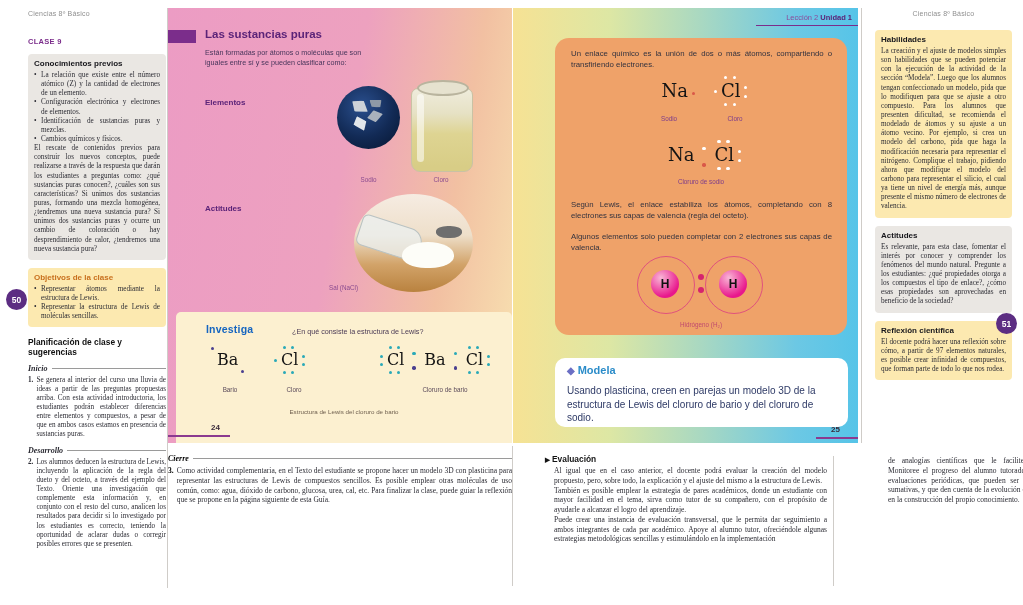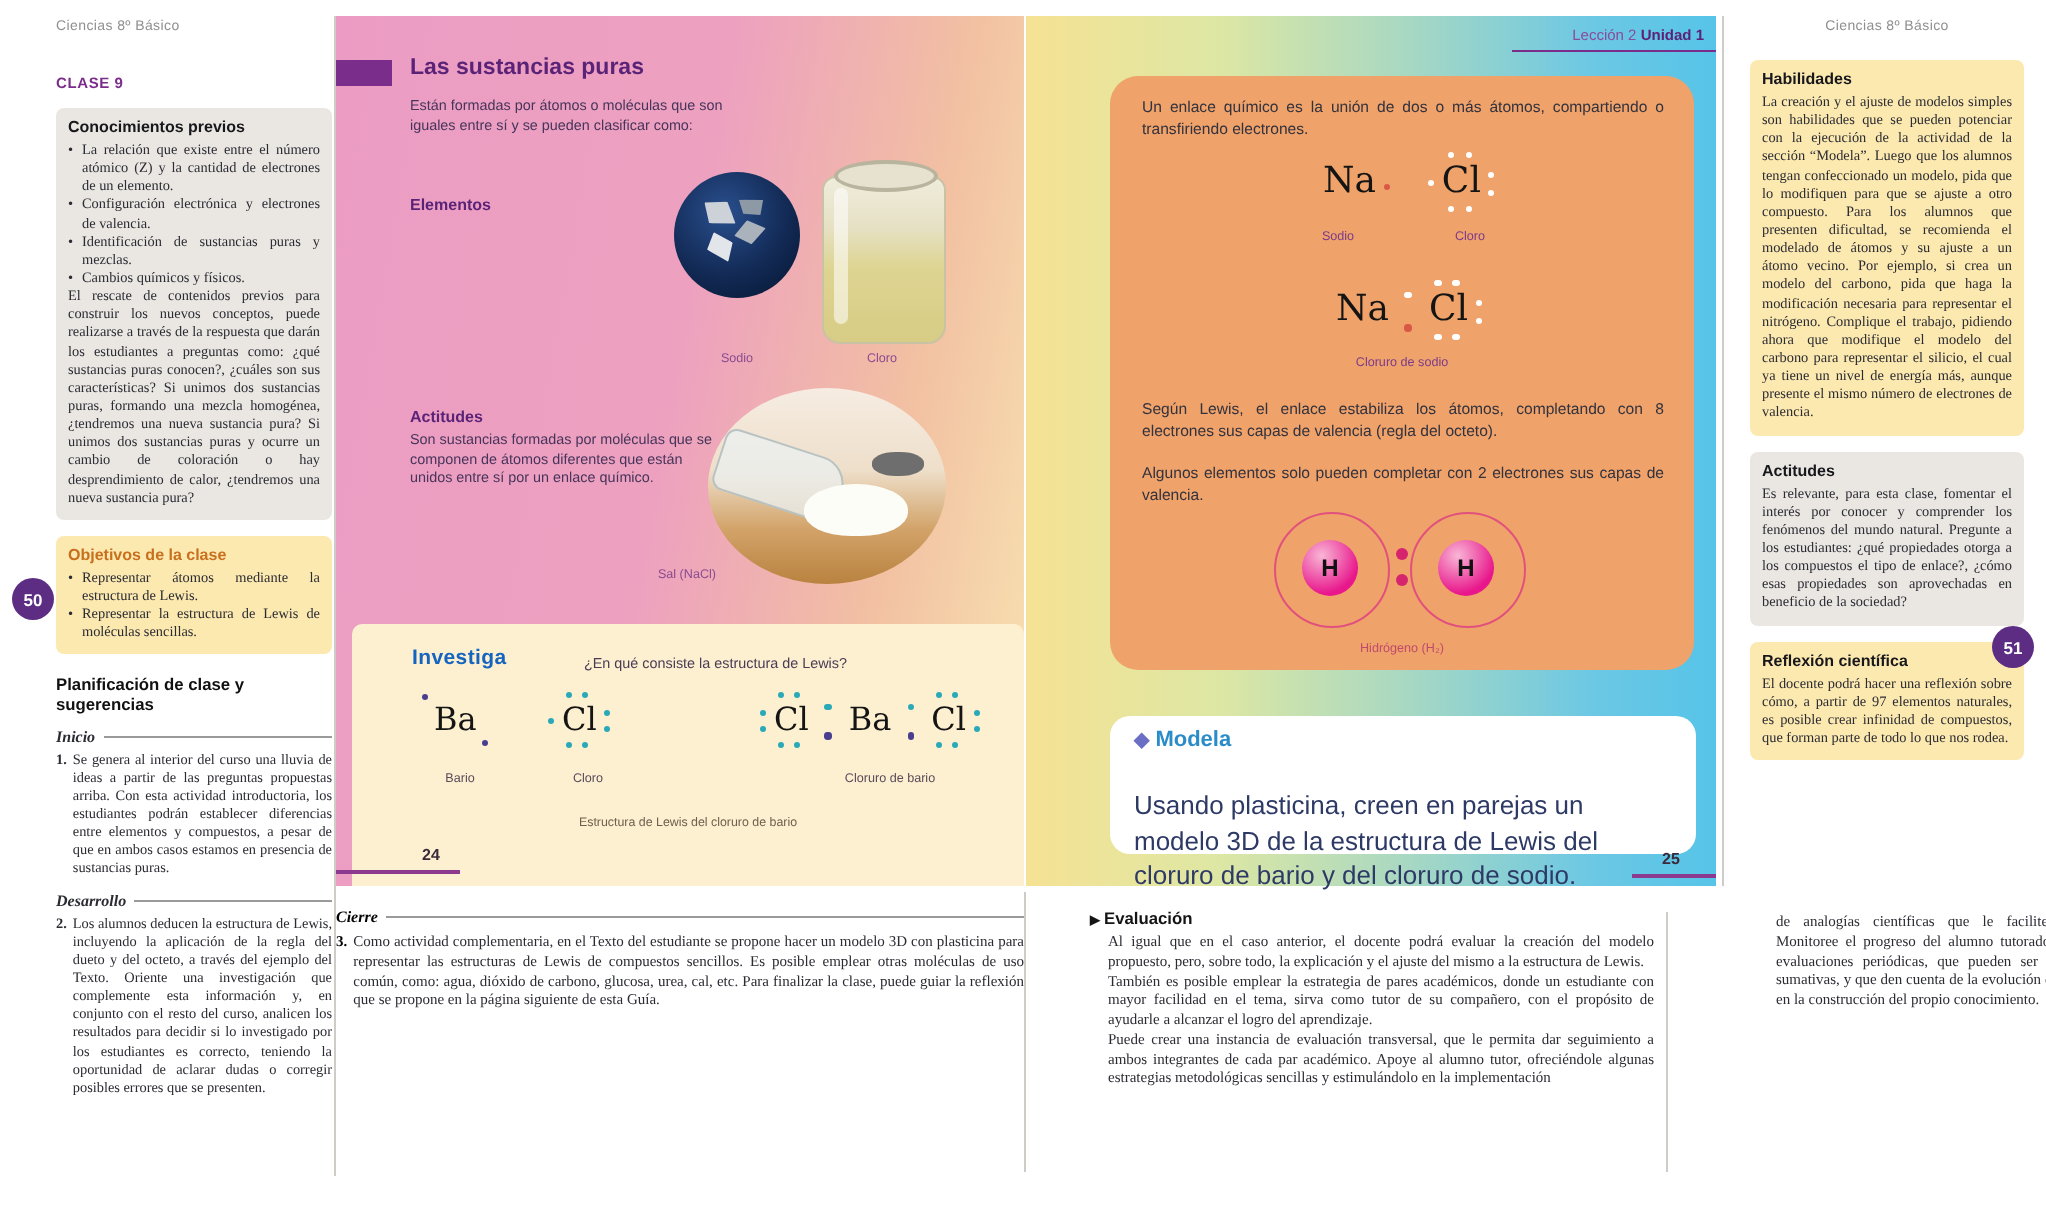--- a/index.html
+++ b/index.html
@@ -79,21 +79,21 @@
   .h2mol{position:absolute;left:76px;top:218px;width:140px;height:60px;}
   .shell{position:absolute;top:0;width:56px;height:56px;border:1.5px solid #e0527d;border-radius:50%;}
   .hatom{position:absolute;top:14px;width:28px;height:28px;border-radius:50%;
       background:radial-gradient(circle at 35% 28%,#f9b6d6,#e8188c 70%);
       display:flex;align-items:center;justify-content:center;font-weight:bold;font-size:12px;color:#111;}
   .h2dot{position:absolute;width:6px;height:6px;border-radius:50%;background:#d6246e;left:67px;}
   .h2label{position:absolute;left:0;width:100%;top:283px;text-align:center;font-size:6.3px;color:#c04a6e;}
   .modela{position:absolute;left:42px;top:350px;width:293px;height:69px;background:#ffffff;border-radius:10px;padding:6px 12px 0;box-sizing:border-box;}
   .modela-title{font-weight:bold;font-size:11px;color:#2b8cc9;}
   .modela-title .dia{color:#6b6fc4;font-size:10px;margin-right:3px;}
-  .modela-text{font-size:13px;line-height:1.35;color:#2e3a66;margin-top:18px;}
+  .modela-text{font-size:10px;line-height:1.35;color:#2e3a66;margin-top:8px;}
   
   .bcol{position:absolute;top:454px;}
   .eval-title{font-weight:bold;font-size:8.4px;color:#141414;margin-bottom:2px;}
   .eval-title .arr{font-size:6.5px;margin-right:2px;}
   .btext{font-family:"Liberation Serif",serif;font-size:7.5px;line-height:1.3;text-align:justify;color:#2b2b33;}
 </style>
 </head>
 <body>
 
 <div id="canvas">
@@ -103,21 +103,21 @@
   <div class="vline" style="left:512px;top:446px;height:140px;"></div>
   <div class="vline" style="left:833px;top:456px;height:130px;"></div>
 
   <div class="mcol" style="left:28px;top:10px;width:138px;">
     <div class="mhead">Ciencias 8º Básico</div>
     <div class="clase">CLASE 9</div>
 
     <div class="box box-gray">
       <div class="boxtitle">Conocimientos previos</div>
       <div class="mtext bullet"><span class="blt">•</span><span>La relación que existe entre el número atómico (Z) y la cantidad de electrones de un elemento.</span></div>
-      <div class="mtext bullet"><span class="blt">•</span><span>Configuración electrónica y electrones de valencia.</span></div>
+      <div class="mtext bullet"><span class="blt">•</span><span>Configuración electrónica y electrones de elementos.</span></div>
       <div class="mtext bullet"><span class="blt">•</span><span>Identificación de sustancias puras y mezclas.</span></div>
       <div class="mtext bullet"><span class="blt">•</span><span>Cambios químicos y físicos.</span></div>
       <div class="mtext">El rescate de contenidos previos para construir los nuevos conceptos, puede realizarse a través de la respuesta que darán los estudiantes a preguntas como: ¿qué sustancias puras conocen?, ¿cuáles son sus características? Si unimos dos sustancias puras, formando una mezcla homogénea, ¿tendremos una nueva sustancia pura? Si unimos dos sustancias puras y ocurre un cambio de coloración o hay desprendimiento de calor, ¿tendremos una nueva sustancia pura?</div>
     </div>
 
     <div class="box box-yellow">
       <div class="boxtitle orange">Objetivos de la clase</div>
       <div class="mtext bullet"><span class="blt">•</span><span>Representar átomos mediante la estructura de Lewis.</span></div>
       <div class="mtext bullet"><span class="blt">•</span><span>Representar la estructura de Lewis de moléculas sencillas.</span></div>
     </div>
@@ -164,21 +164,20 @@
 
     <div class="jar">
       <div class="body"></div>
       <div class="mouth"></div>
       <div class="shine"></div>
     </div>
     <div class="photo-label" style="left:241px;top:168px;width:64px;">Cloro</div>
 
     <div style="position:absolute;left:37px;top:196px;width:152px;">
       <div class="sect-title">Actitudes</div>
-      <div class="sect-text">Son sustancias formadas por moléculas que se componen de átomos diferentes que están unidos entre sí por un enlace químico.</div>
     </div>
 
     <div class="photo-sal">
       <div class="sal-jar"></div>
       <div class="sal-pile"></div>
       <div class="sal-cap"></div>
     </div>
     <div class="photo-label" style="left:142px;top:276px;width:48px;text-align:right;">Sal (NaCl)</div>
 
     <div class="investiga">

